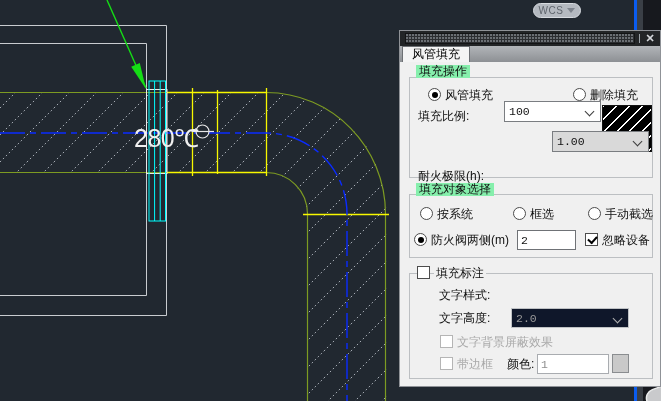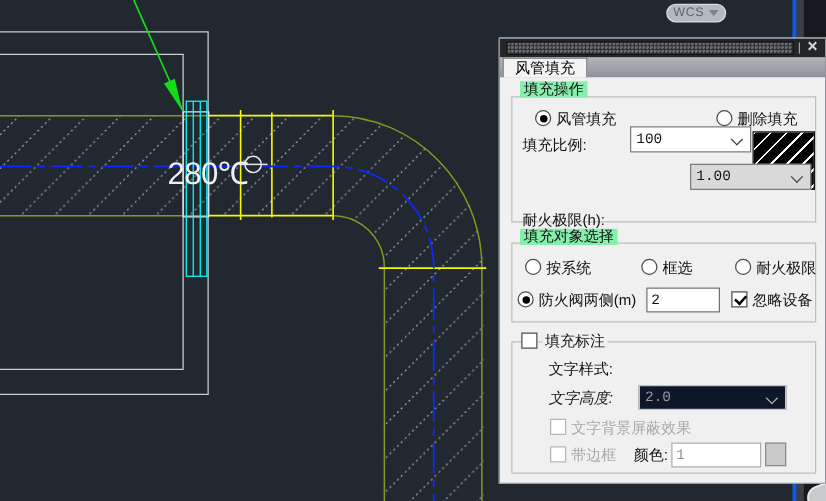--- a/index.html
+++ b/index.html
@@ -183,35 +183,35 @@
 
 
       <div class="grp" style="left:9px;top:132px;width:244px;height:64px;"></div>
       <span class="grp-label" style="left:16px;top:121px;">填充对象选择</span>
 
       <span class="radio" style="left:20px;top:145px;"></span>
       <span class="rlabel" style="left:37px;top:146px;">按系统</span>
       <span class="radio" style="left:113px;top:145px;"></span>
       <span class="rlabel" style="left:130px;top:146px;">框选</span>
       <span class="radio" style="left:188px;top:145px;"></span>
-      <span class="rlabel" style="left:205px;top:146px;">耐火极限</span>
+      <span class="rlabel" style="left:205px;top:146px;">手动截选</span>
 
       <span class="radio sel" style="left:14px;top:171px;"></span>
       <span class="rlabel" style="left:31px;top:172px;">防火阀两侧(m)</span>
       <input class="tinput" style="left: 117px; top: 168px; width: 59px; height: 20px;" value="2">
       <span class="checkbox checked" style="left:185px;top:171px;"></span>
       <span class="rlabel" style="left:202px;top:172px;">忽略设备</span>
 
       <div class="grp" style="left:9px;top:211px;width:244px;height:106px;"></div>
       <span class="checkbox" style="left:17px;top:204px;background:#fff;"></span>
       <span class="rlabel" style="left:34px;top:205px;background:#f0f0f0;padding:0 2px;">填充标注</span>
 
       <span class="rlabel" style="left:39px;top:227px;text-align:center;">文字样式:</span>
 
-      <span class="rlabel" style="left:39px;top:250px;font-style:italic;">文字高度:</span>
+      <span class="rlabel" style="left:39px;top:250px;">文字高度:</span>
       <div class="combo disabled2" style="left:111px;top:246px;width:118px;height:20px;">
         <span>2.0</span>
         <span class="chev"></span>
       </div>
 
       <span class="checkbox dis" style="left:40px;top:273px;"></span>
       <span class="rlabel dis" style="left:57px;top:274px;text-align:center;">文字背景屏蔽效果</span>
 
       <span class="checkbox dis" style="left:40px;top:295px;"></span>
       <span class="rlabel dis" style="left:57px;top:296px;">带边框</span>

